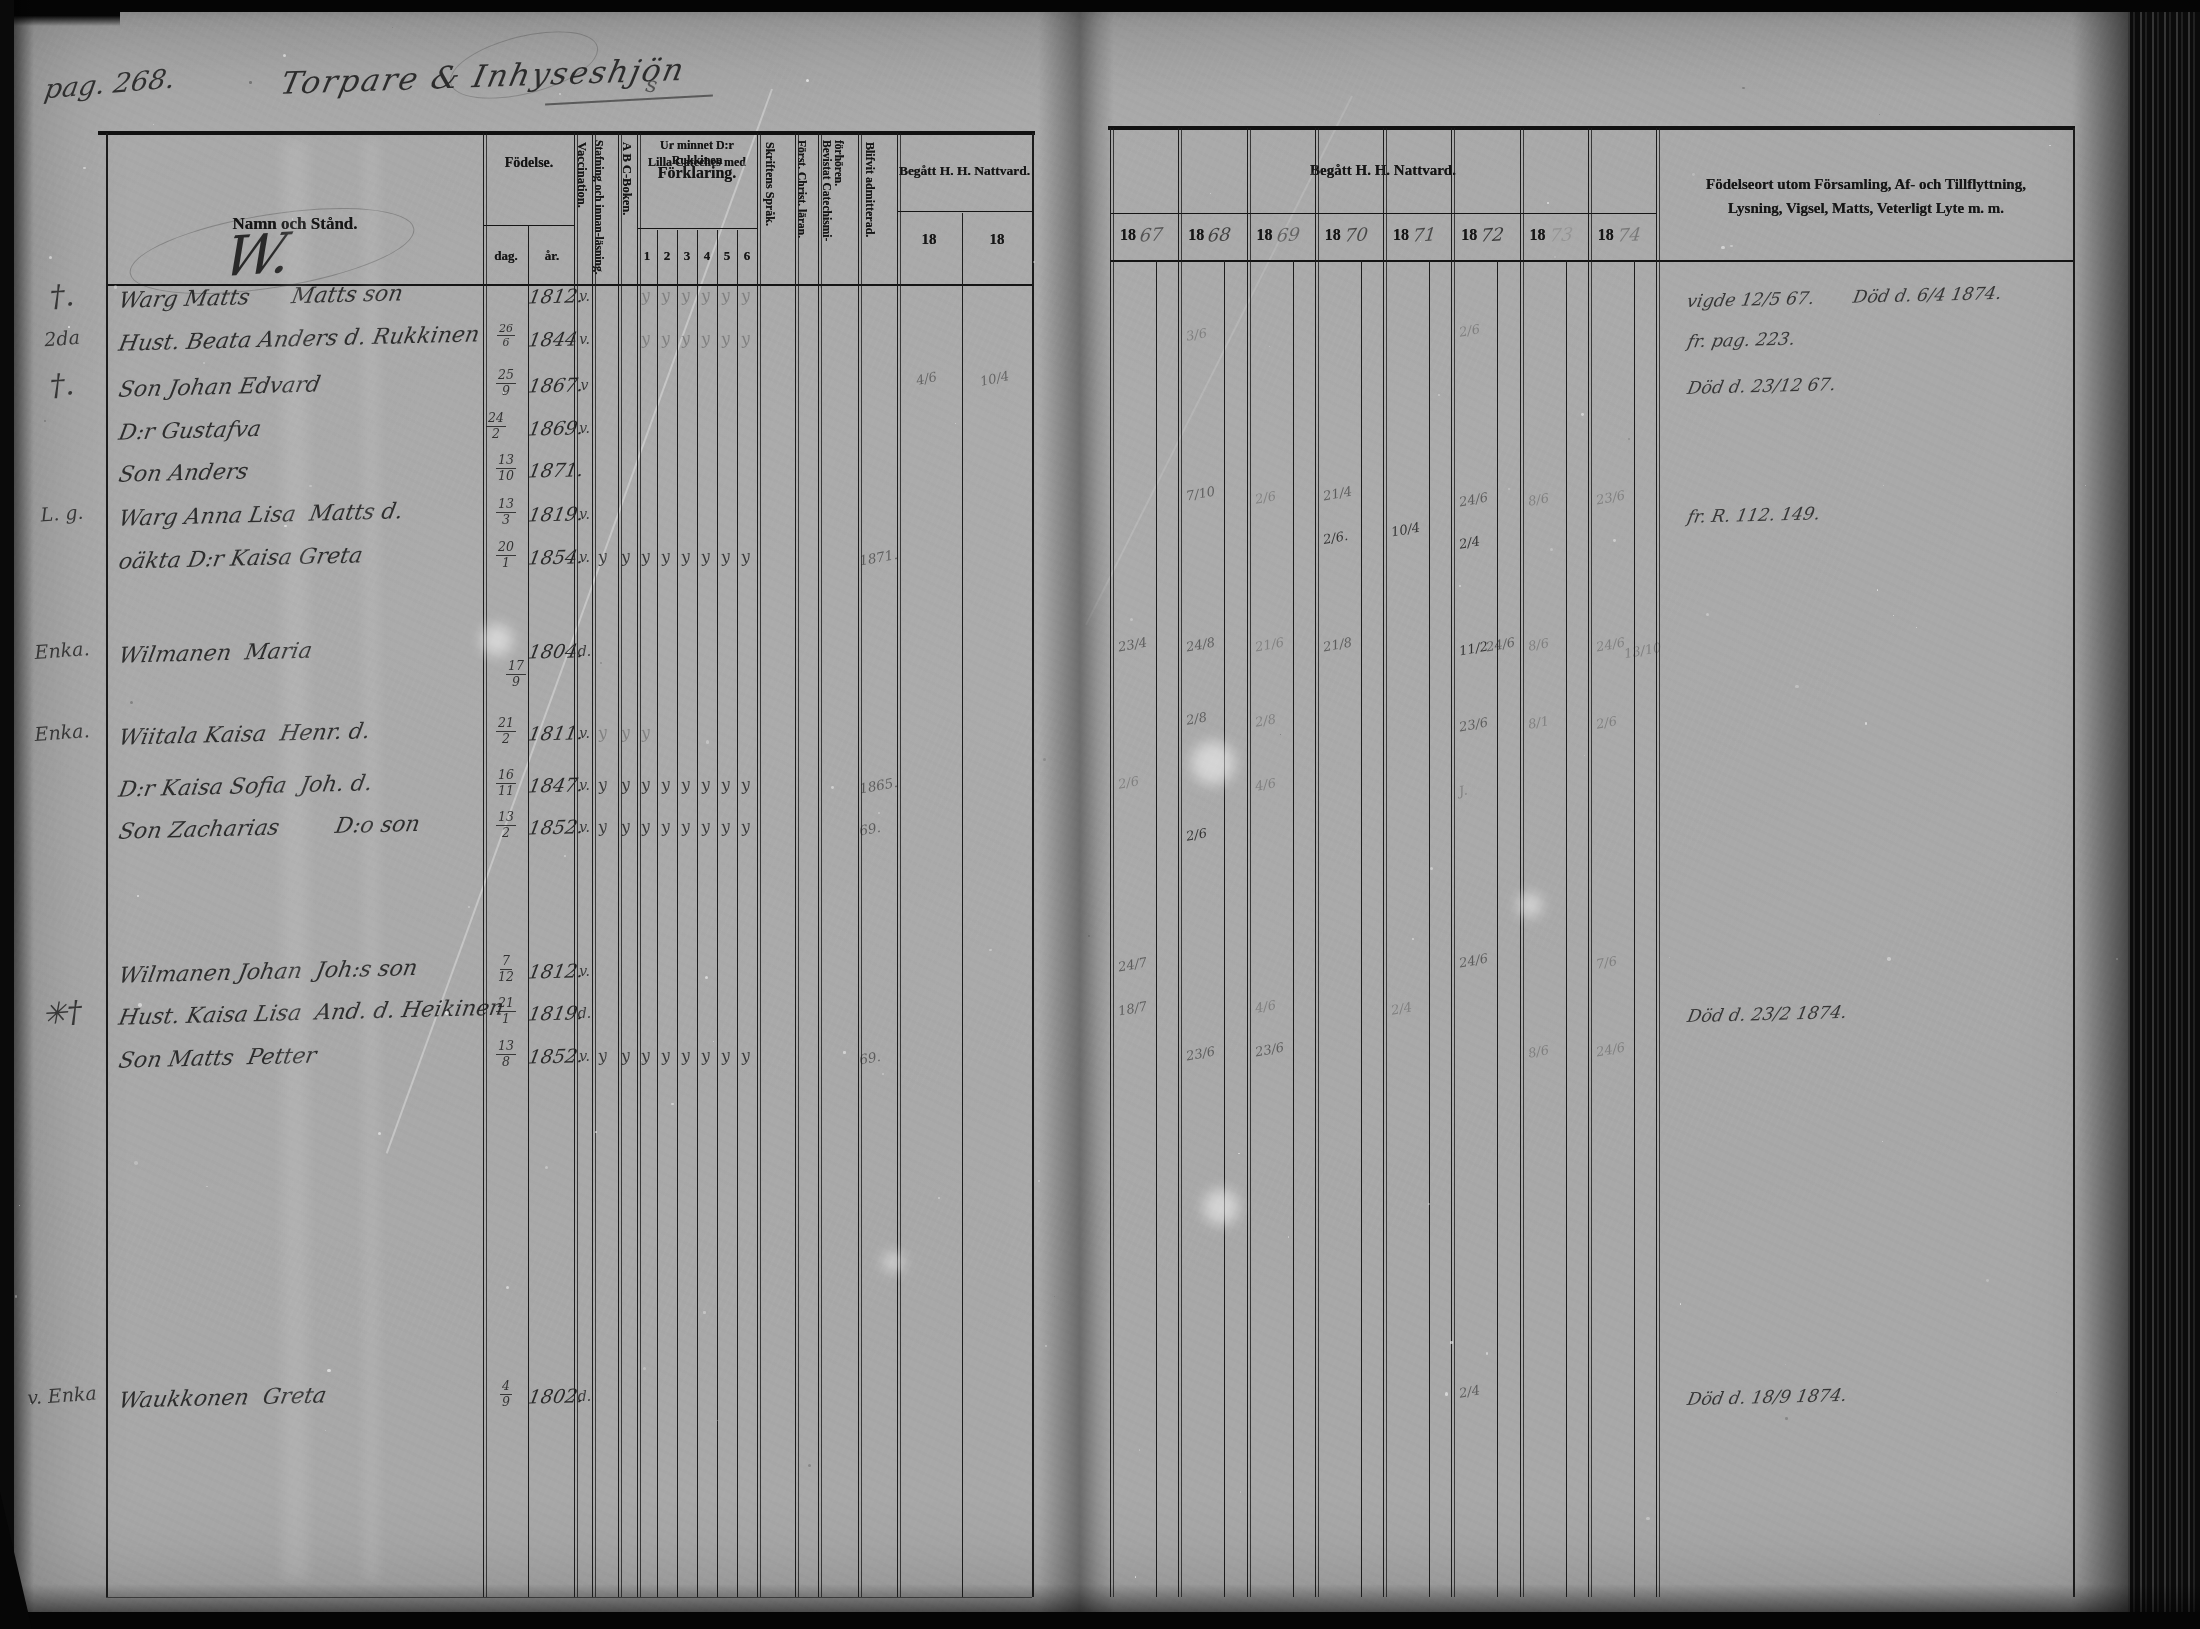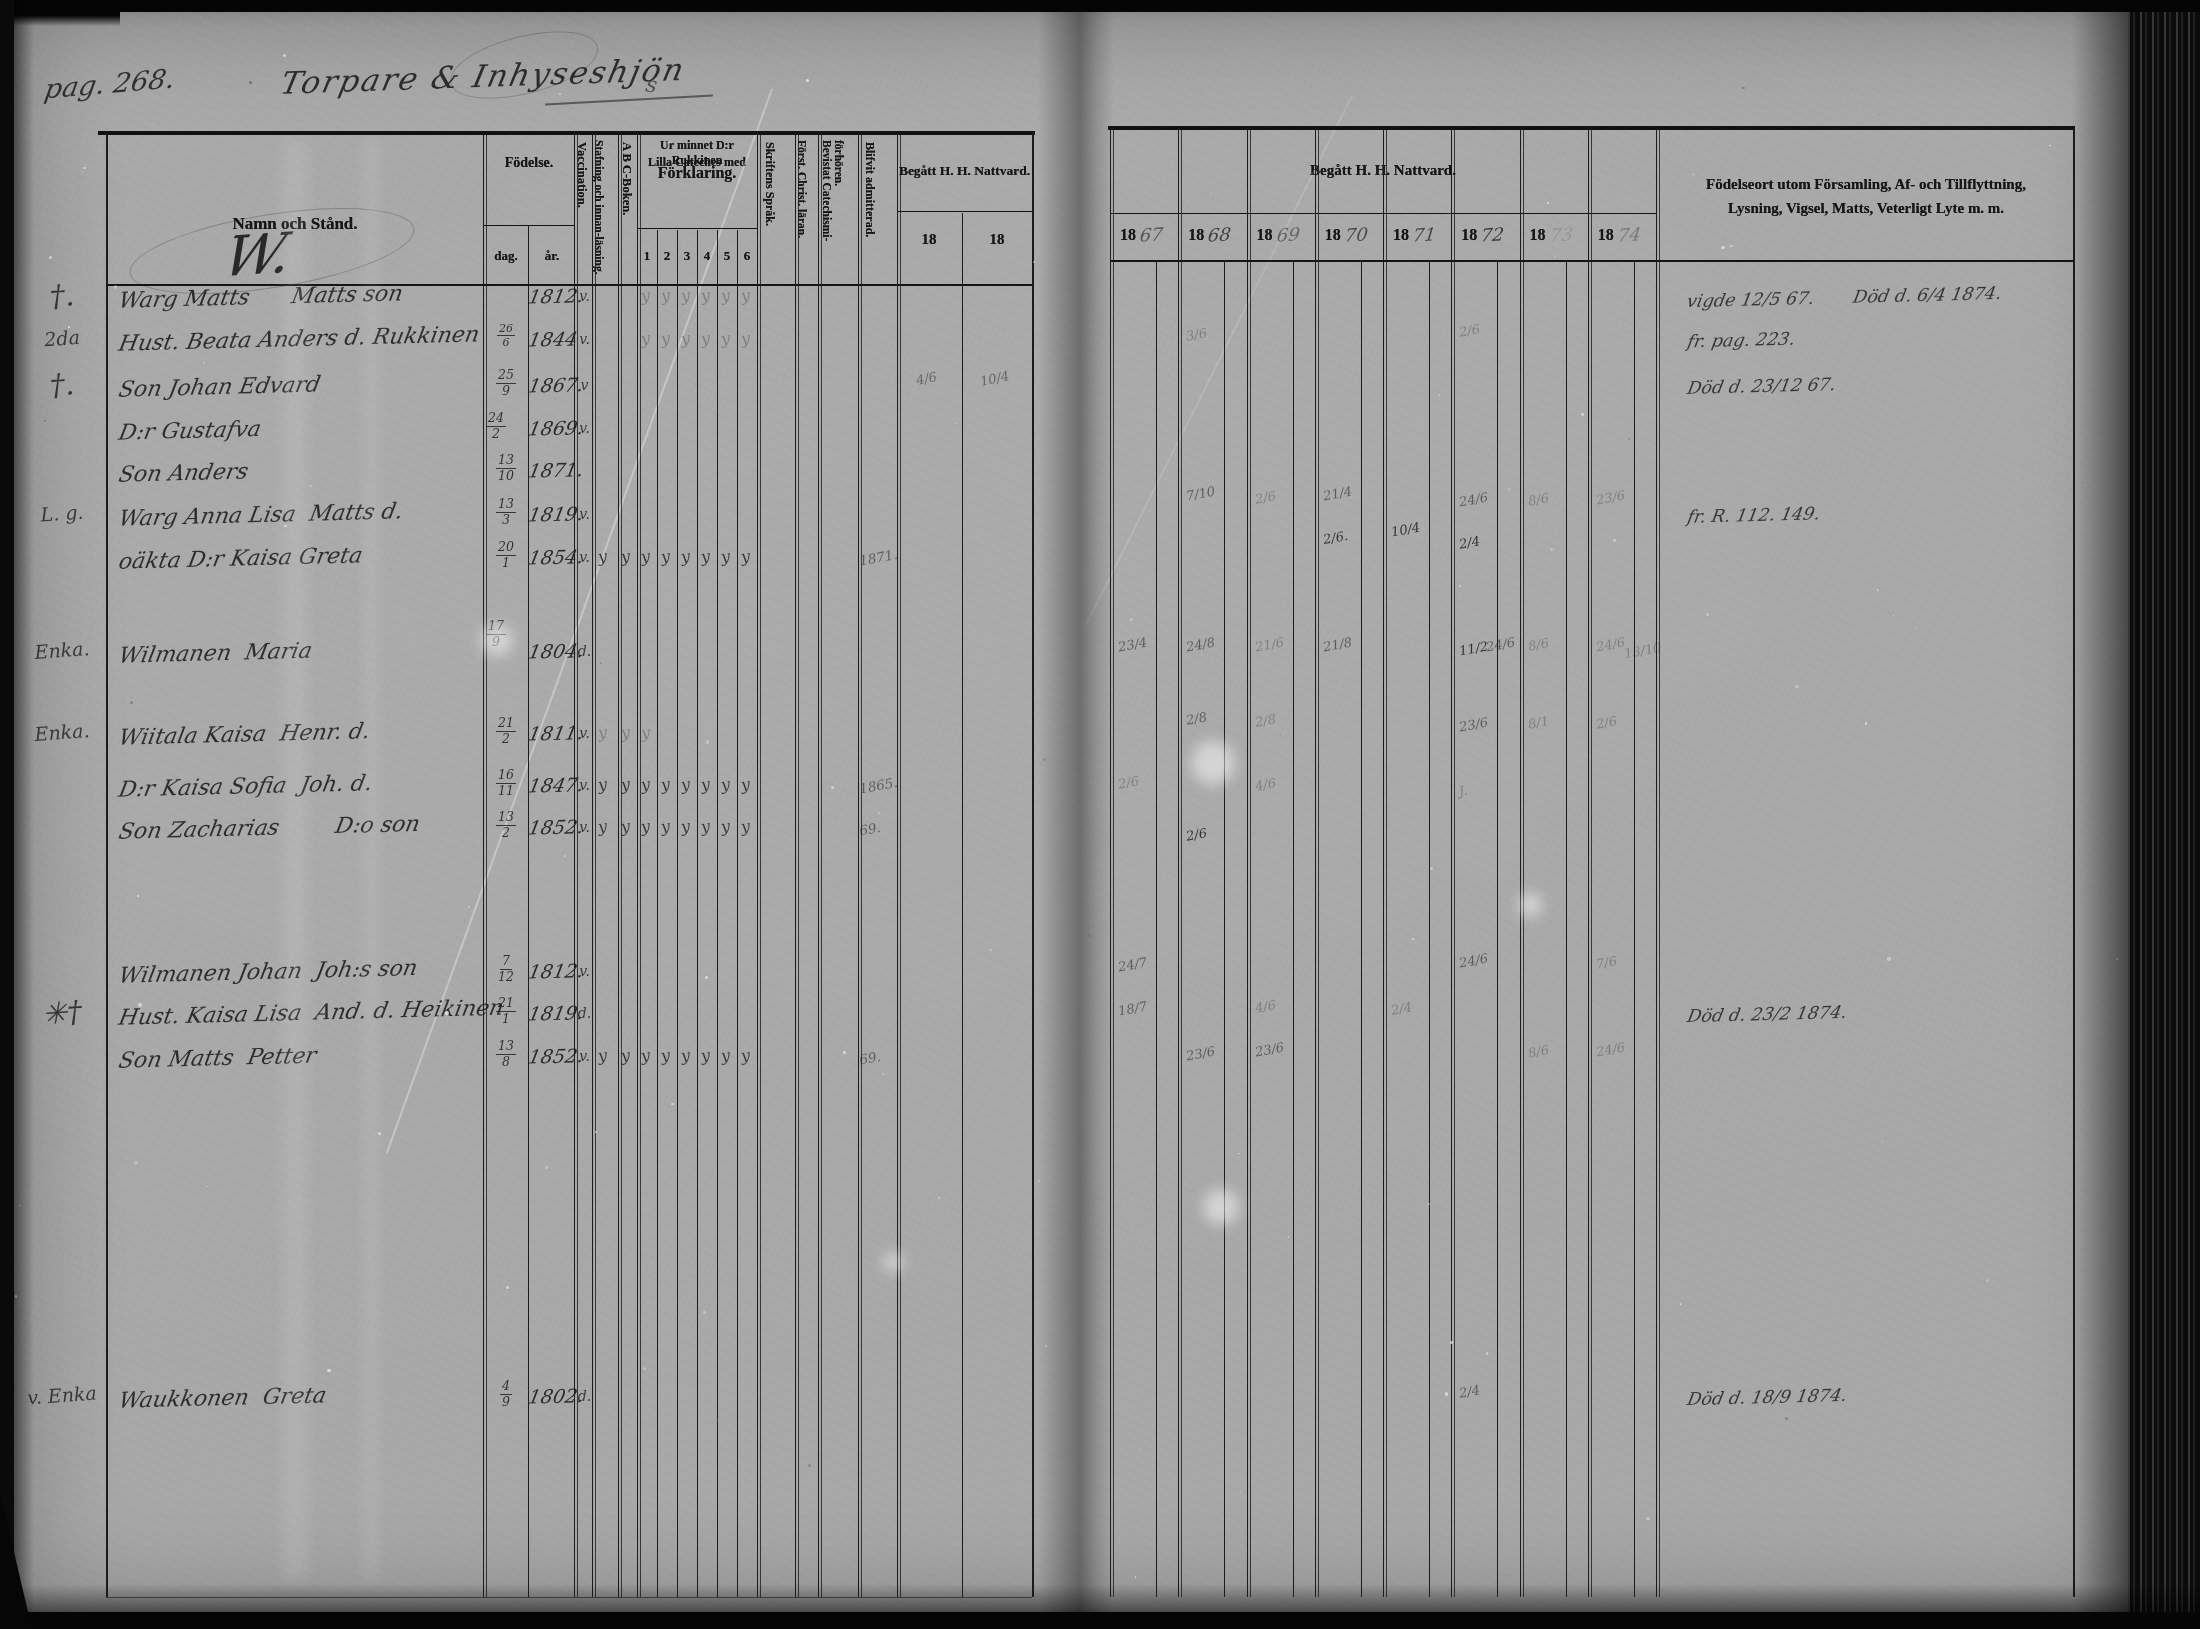--- a/index.html
+++ b/index.html
@@ -241,21 +241,21 @@
     <div class="abs hw" style="left: 621px; top: 547px; font-size: 16px; opacity: 0.8; transform: rotate(-8deg);">y</div>
     <div class="abs hw" style="left: 641px; top: 547px; font-size: 16px; opacity: 0.8; transform: rotate(-8deg);">y</div>
     <div class="abs hw" style="left: 661px; top: 547px; font-size: 16px; opacity: 0.8; transform: rotate(-8deg);">y</div>
     <div class="abs hw" style="left: 681px; top: 547px; font-size: 16px; opacity: 0.8; transform: rotate(-8deg);">y</div>
     <div class="abs hw" style="left: 701px; top: 547px; font-size: 16px; opacity: 0.8; transform: rotate(-8deg);">y</div>
     <div class="abs hw" style="left: 721px; top: 547px; font-size: 16px; opacity: 0.8; transform: rotate(-8deg);">y</div>
     <div class="abs hw" style="left: 741px; top: 547px; font-size: 16px; opacity: 0.8; transform: rotate(-8deg);">y</div>
     <div class="abs hw" style="left: 859px; top: 549px; width: 40px; font-size: 13.5px; opacity: 0.55; transform: rotate(-10deg);">1871.</div>
     <div class="abs hw" style="left: 20px; top: 639px; width: 84px; text-align: center; font-size: 19px; opacity: 0.8; transform: rotate(-4deg);">Enka.</div>
     <div class="abs hw sk" style="left: 120px; top: 638px; width: 360px; font-size: 22px; opacity: 0.88;">Wilmanen  Maria</div>
-    <div class="abs " style="left: 486px; top: 620px; width: 40px; display: flex; justify-content: flex-start;">
+    <div class="abs " style="left: 486px; top: 660px; width: 40px; display: flex; justify-content: flex-end;">
       <span class="frac hw" style="font-size:12.5px;opacity:.85"><span class="num">17</span><span class="den">9</span></span>
     </div>
     <div class="abs hw sk" style="left: 529px; top: 640px; width: 46px; font-size: 19px; opacity: 0.9;">1804.</div>
     <div class="abs hw" style="left: 576px; top: 643px; width: 17px; text-align: center; font-size: 14px; opacity: 0.8;">d.</div>
     <div class="abs hw" style="left: 20px; top: 721px; width: 84px; text-align: center; font-size: 19px; opacity: 0.8; transform: rotate(-4deg);">Enka.</div>
     <div class="abs hw sk" style="left: 120px; top: 720px; width: 360px; font-size: 22px; opacity: 0.88;">Wiitala Kaisa  Henr. d.</div>
     <div class="abs " style="left: 486px; top: 717px; width: 40px; display: flex; justify-content: center;">
       <span class="frac hw" style="font-size:12.5px;opacity:.85"><span class="num">21</span><span class="den">2</span></span>
     </div>
     <div class="abs hw sk" style="left: 529px; top: 722px; width: 46px; font-size: 19px; opacity: 0.9;">1811.</div>

